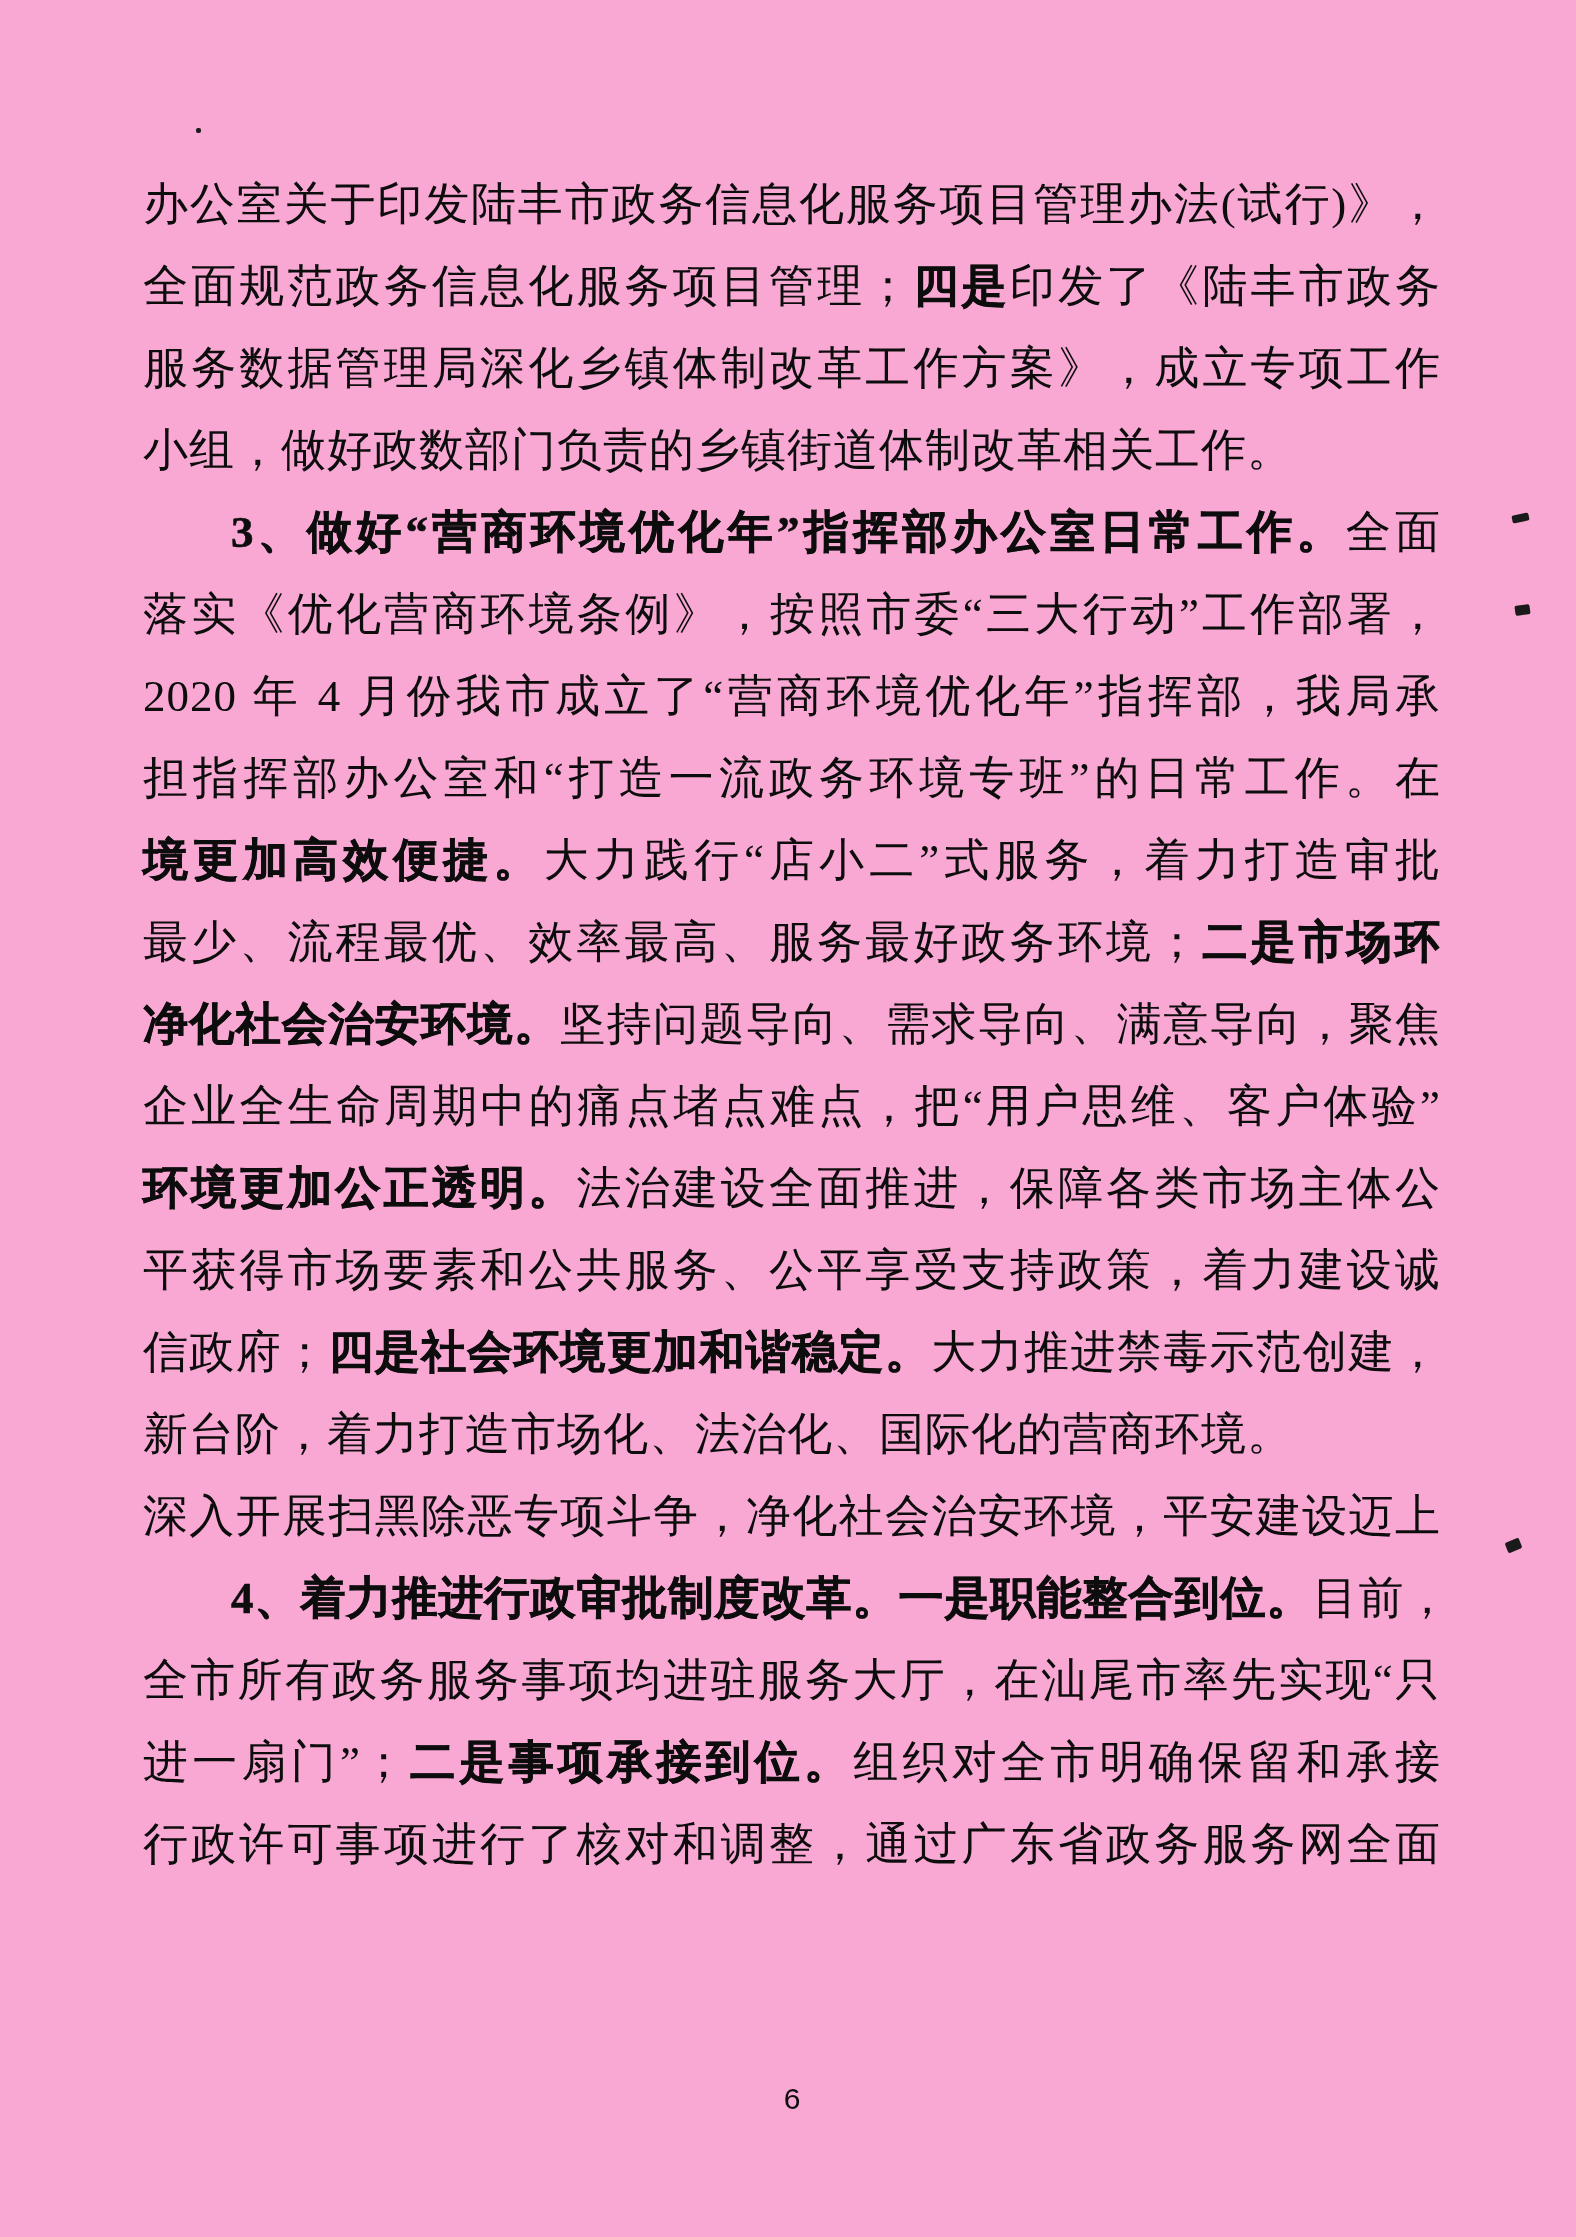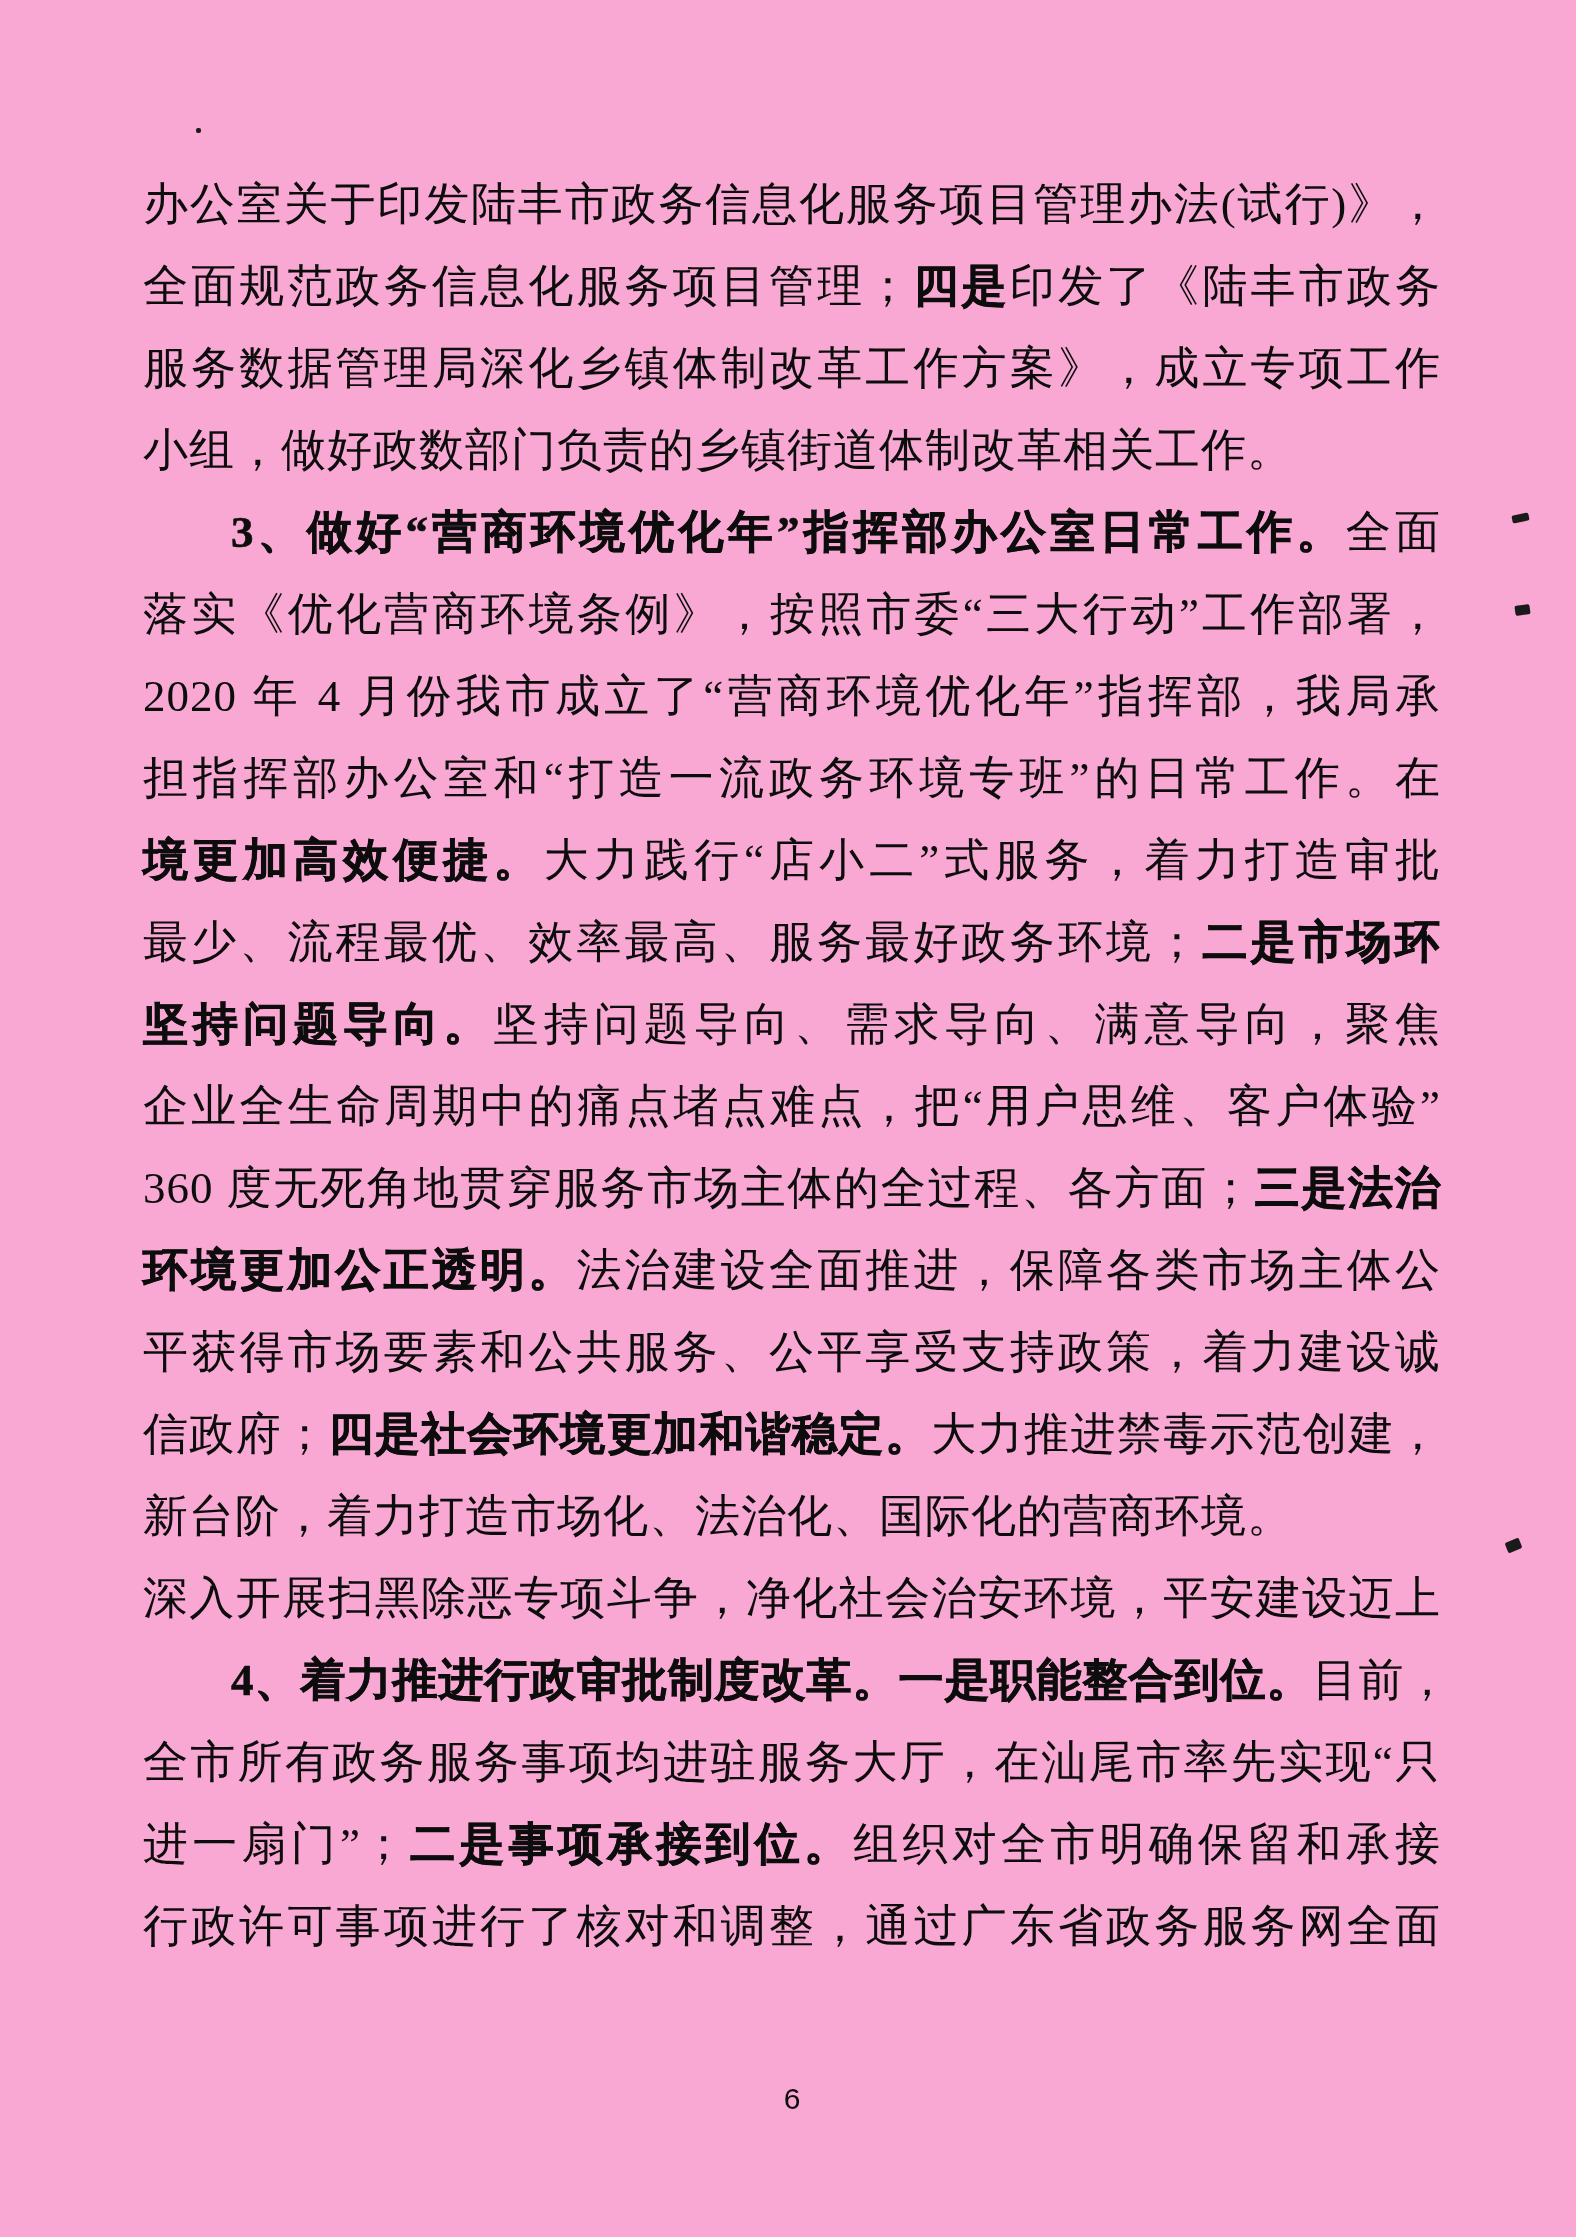--- a/index.html
+++ b/index.html
@@ -61,23 +61,22 @@
       <div class="line"><span class="seg">办公室关于印发陆丰市政务信息化服务项目管理办法(试行)》，</span></div>
       <div class="line"><span class="seg">全面规范政务信息化服务项目管理；</span><span class="seg-bold">四是</span><span class="seg">印发了《陆丰市政务</span></div>
       <div class="line"><span class="seg">服务数据管理局深化乡镇体制改革工作方案》，成立专项工作</span></div>
       <div class="line flush"><span class="seg">小组，做好政数部门负责的乡镇街道体制改革相关工作。</span></div>
       <div class="line indent"><span class="seg-bold">3、做好“营商环境优化年”指挥部办公室日常工作。</span><span class="seg">全面</span></div>
       <div class="line"><span class="seg">落实《优化营商环境条例》，按照市委“三大行动”工作部署，</span></div>
       <div class="line"><span class="seg">2020 年 4 月份我市成立了“营商环境优化年”指挥部，我局承</span></div>
       <div class="line"><span class="seg">担指挥部办公室和“打造一流政务环境专班”的日常工作。在</span></div>
       <div class="line"><span class="seg-bold">境更加高效便捷。</span><span class="seg">大力践行“店小二”式服务，着力打造审批</span></div>
       <div class="line"><span class="seg">最少、流程最优、效率最高、服务最好政务环境；</span><span class="seg-bold">二是市场环</span></div>
-      <div class="line"><span class="seg-bold">坚持问题导向。</span><span class="seg">坚持问题导向、需求导向、满意导向，聚焦</span></div>
+      <div class="line"><span class="seg-bold">净化社会治安环境。</span><span class="seg">坚持问题导向、需求导向、满意导向，聚焦</span></div>
       <div class="line"><span class="seg">企业全生命周期中的痛点堵点难点，把“用户思维、客户体验”</span></div>
-      <div class="line"><span class="seg">360 度无死角地贯穿服务市场主体的全过程、各方面；</span><span class="seg-bold">三是法治</span></div>
       <div class="line"><span class="seg-bold">环境更加公正透明。</span><span class="seg">法治建设全面推进，保障各类市场主体公</span></div>
       <div class="line"><span class="seg">平获得市场要素和公共服务、公平享受支持政策，着力建设诚</span></div>
       <div class="line"><span class="seg">信政府；</span><span class="seg-bold">四是社会环境更加和谐稳定。</span><span class="seg">大力推进禁毒示范创建，</span></div>
       <div class="line flush"><span class="seg">新台阶，着力打造市场化、法治化、国际化的营商环境。</span></div>
       <div class="line"><span class="seg">深入开展扫黑除恶专项斗争，净化社会治安环境，平安建设迈上</span></div>
       <div class="line indent"><span class="seg-bold">4、着力推进行政审批制度改革。一是职能整合到位。</span><span class="seg">目前，</span></div>
       <div class="line"><span class="seg">全市所有政务服务事项均进驻服务大厅，在汕尾市率先实现“只</span></div>
       <div class="line"><span class="seg">进一扇门”；</span><span class="seg-bold">二是事项承接到位。</span><span class="seg">组织对全市明确保留和承接</span></div>
       <div class="line"><span class="seg">行政许可事项进行了核对和调整，通过广东省政务服务网全面</span></div>
     </div>

